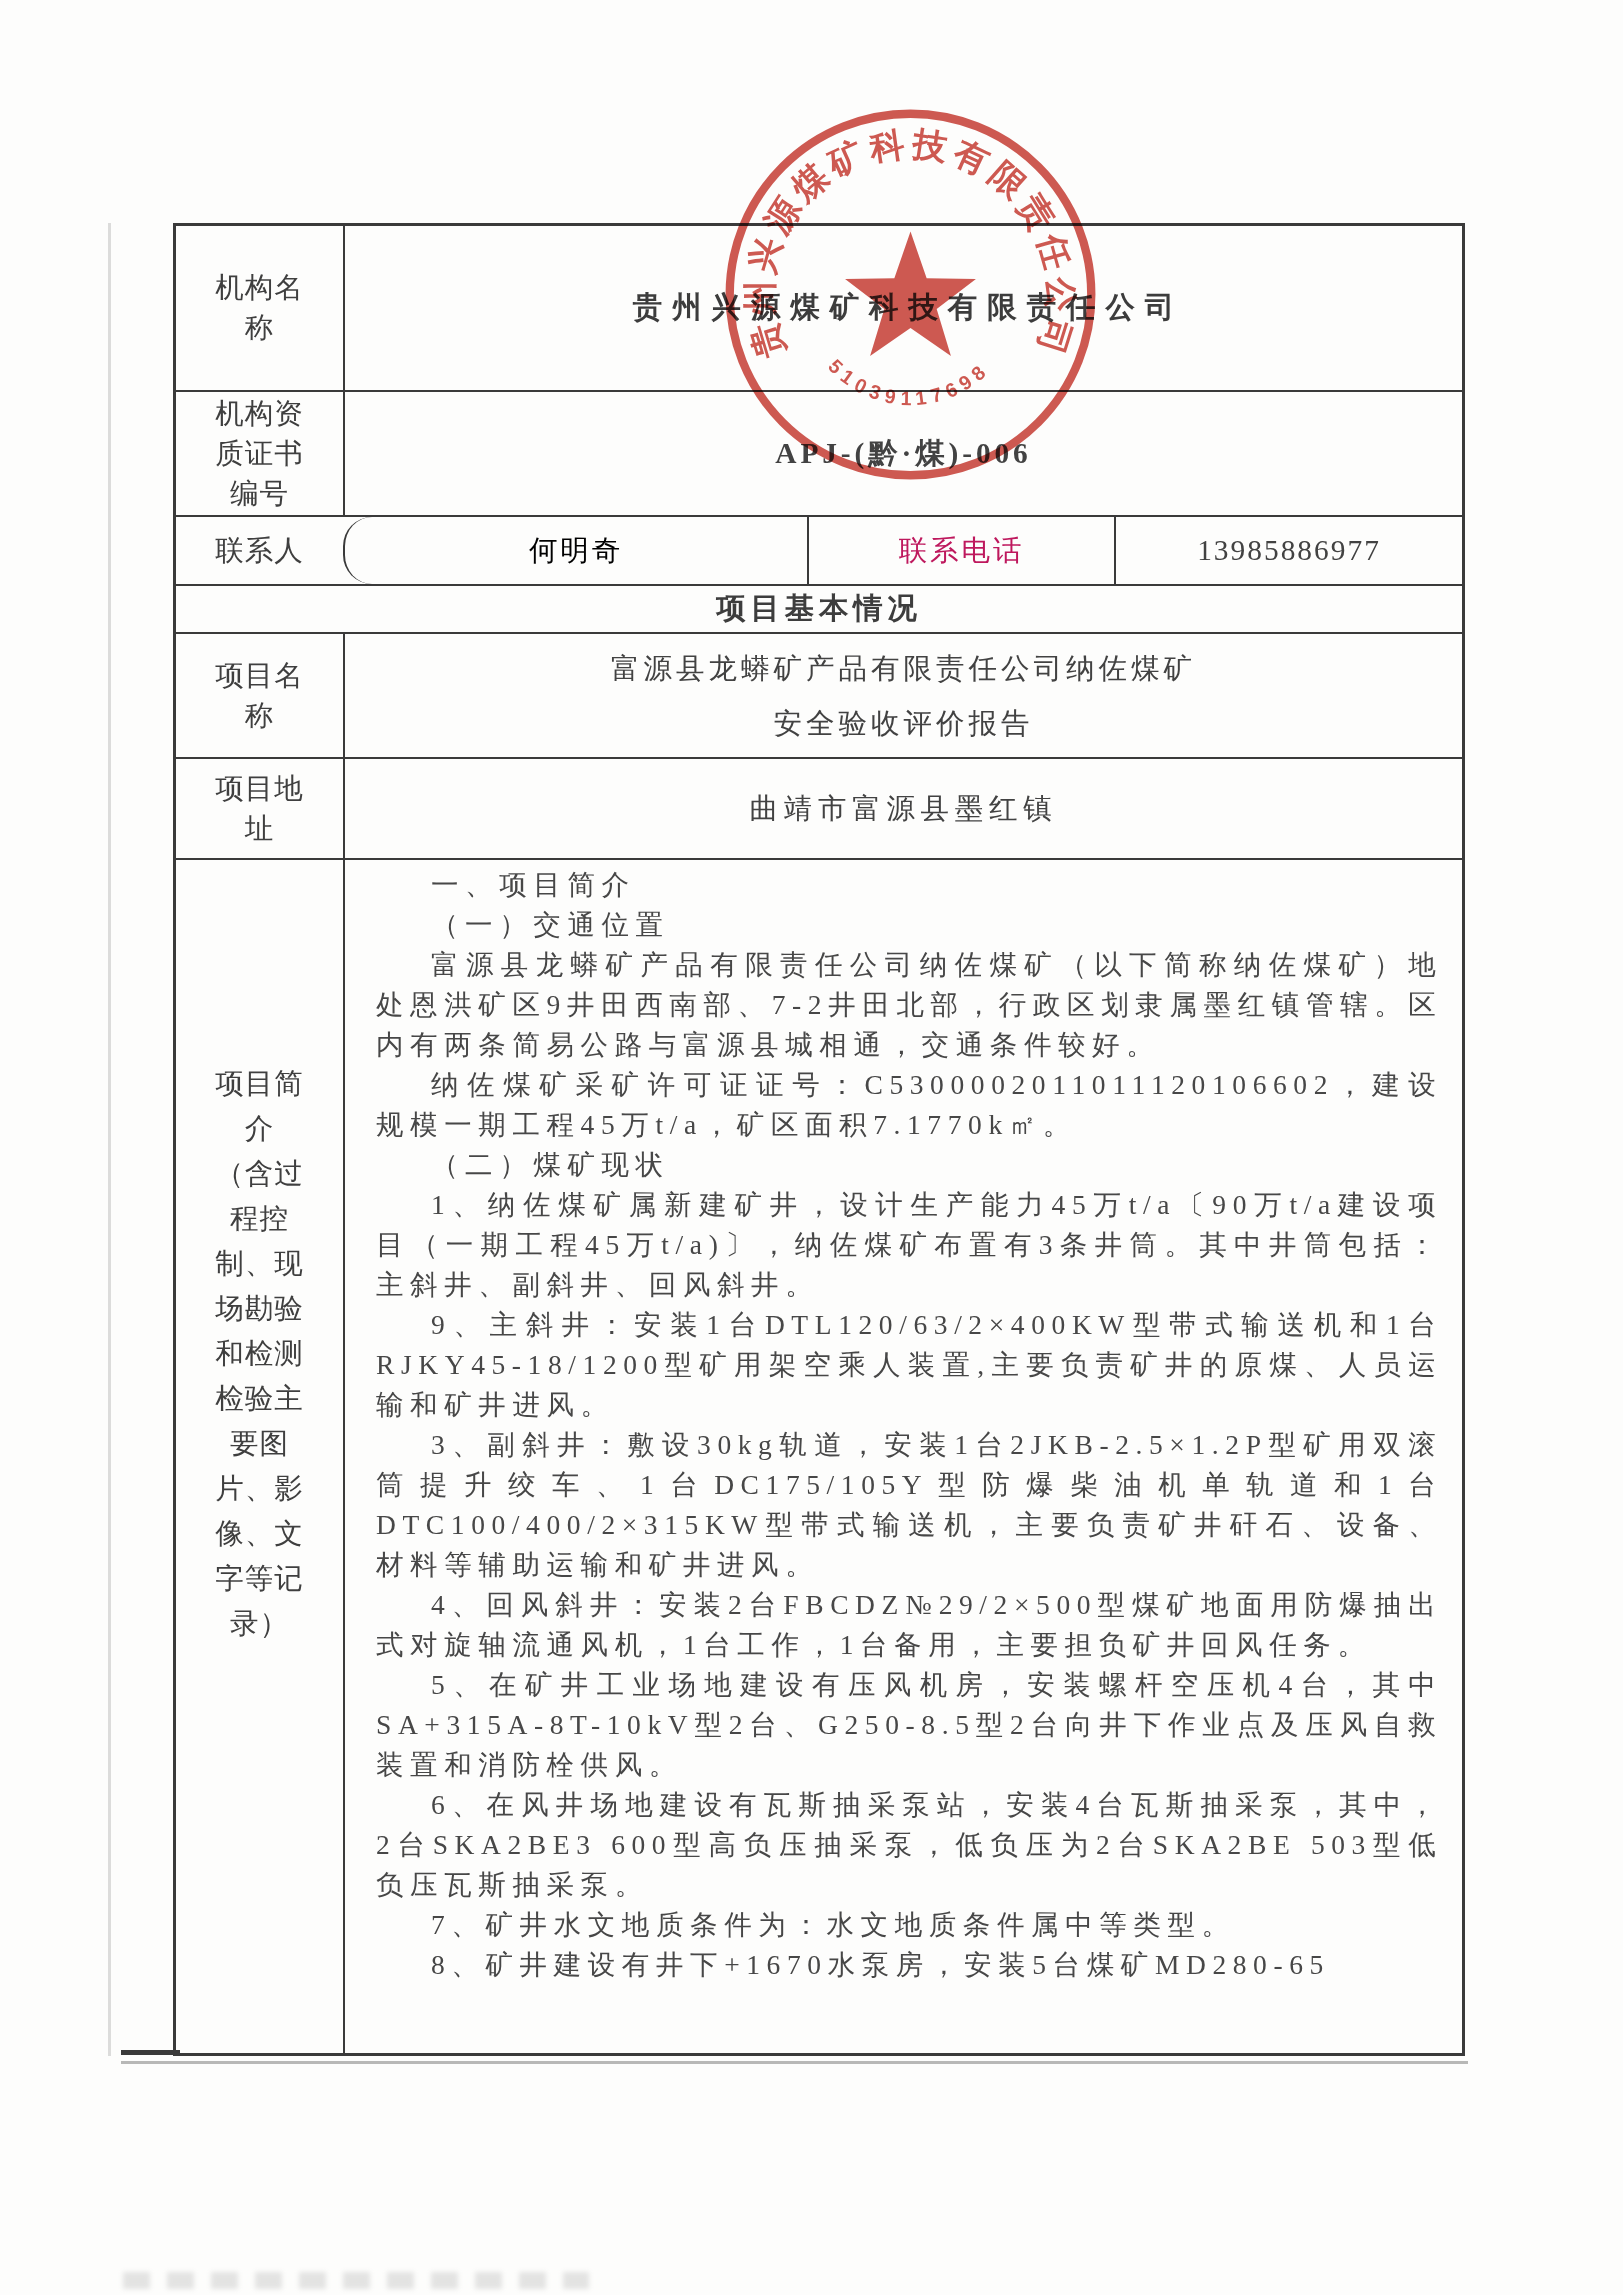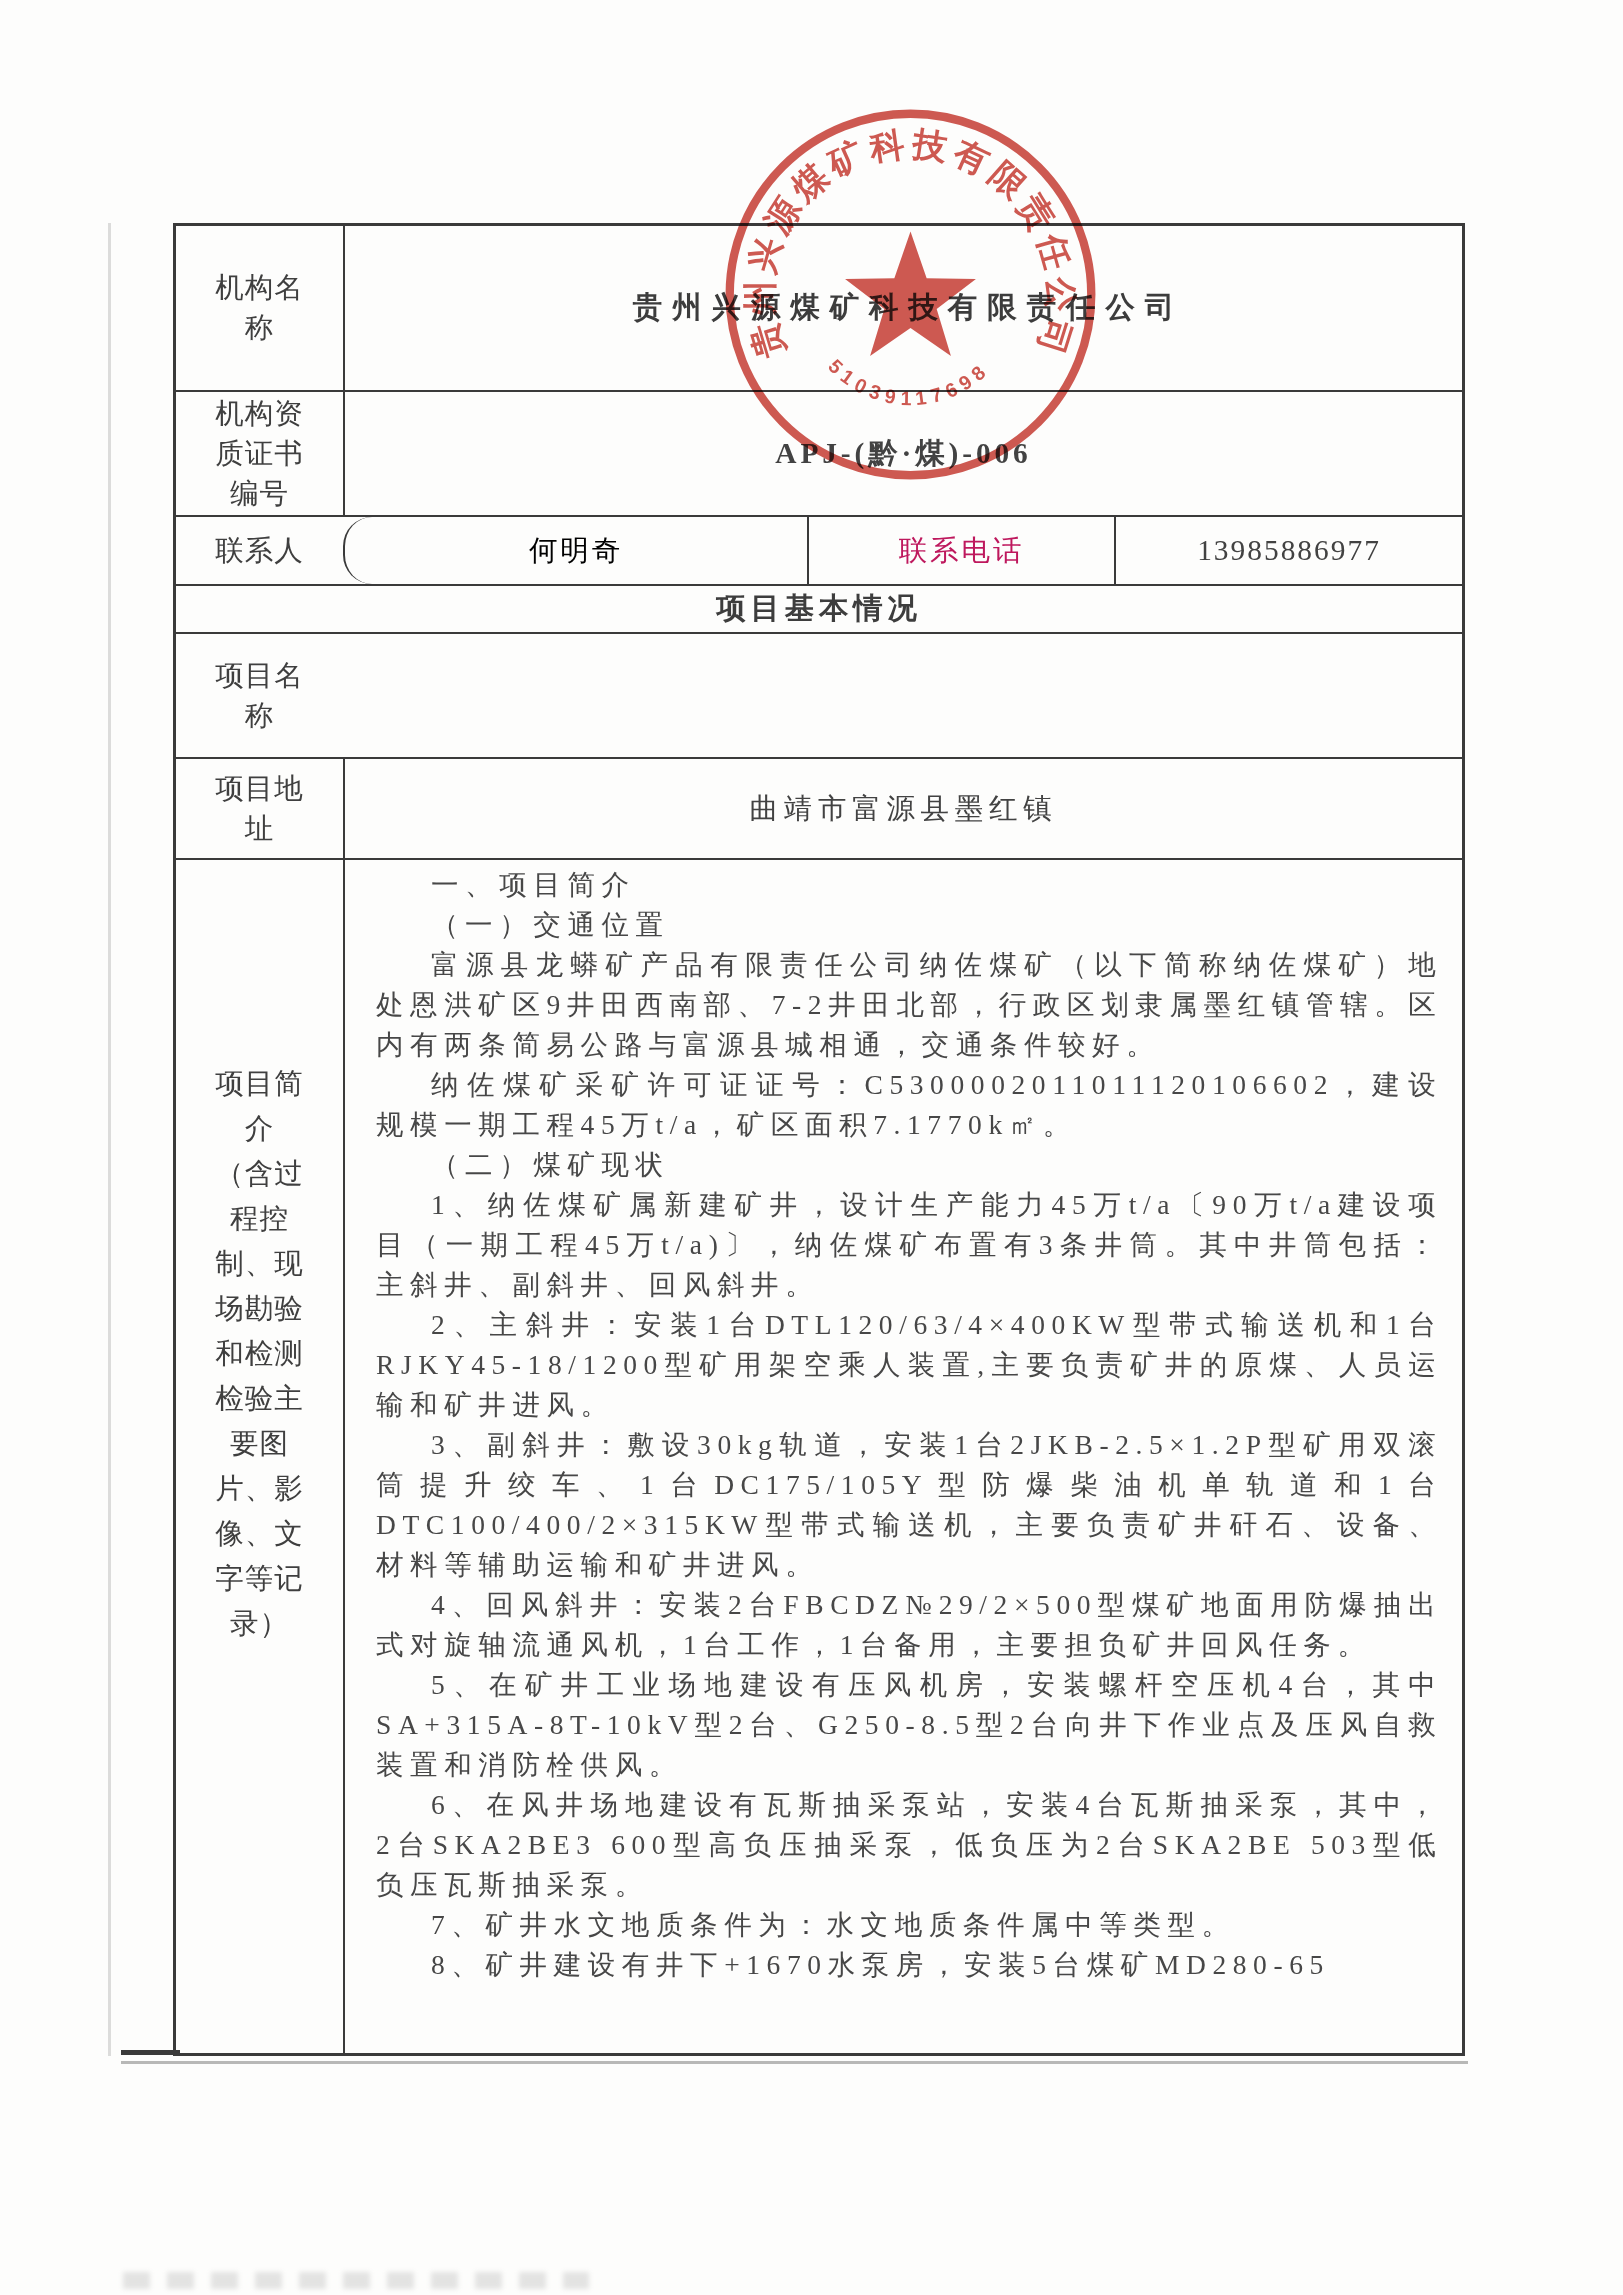--- a/index.html
+++ b/index.html
@@ -136,20 +136,24 @@
       <div class="cell phone-value-cell">13985886977</div>
     </div>
 
     <div class="row r4">
       <div class="cell section-header-cell">项目基本情况</div>
     </div>
 
     <div class="row r5">
       <div class="cell label-cell">项目名
 称</div>
+      <div class="cell value-cell project-name-value">
+        <div>富源县龙蟒矿产品有限责任公司纳佐煤矿</div>
+        <div>安全验收评价报告</div>
+      </div>
     </div>
 
     <div class="row r6">
       <div class="cell label-cell">项目地
 址</div>
       <div class="cell value-cell address-value">曲靖市富源县墨红镇</div>
     </div>
 
     <div class="row r7">
       <div class="cell label-cell intro-label-cell">项目简
@@ -165,21 +169,21 @@
 像、文
 字等记
 录）</div>
       <div class="cell intro-body-cell">
         <p>一、项目简介</p>
         <p>（一）交通位置</p>
         <p>富源县龙蟒矿产品有限责任公司纳佐煤矿（以下简称纳佐煤矿）地处恩洪矿区9井田西南部、7-2井田北部，行政区划隶属墨红镇管辖。区内有两条简易公路与富源县城相通，交通条件较好。</p>
         <p>纳佐煤矿采矿许可证证号：C5300002011011120106602，建设规模一期工程45万t/a，矿区面积7.1770k㎡。</p>
         <p>（二）煤矿现状</p>
         <p>1、纳佐煤矿属新建矿井，设计生产能力45万t/a〔90万t/a建设项目（一期工程45万t/a)〕，纳佐煤矿布置有3条井筒。其中井筒包括：主斜井、副斜井、回风斜井。</p>
-        <p>2、主斜井：安装1台DTL120/63/4×400KW型带式输送机和1台RJKY45-18/1200型矿用架空乘人装置,主要负责矿井的原煤、人员运输和矿井进风。</p>
+        <p>9、主斜井：安装1台DTL120/63/2×400KW型带式输送机和1台RJKY45-18/1200型矿用架空乘人装置,主要负责矿井的原煤、人员运输和矿井进风。</p>
         <p>3、副斜井：敷设30kg轨道，安装1台2JKB-2.5×1.2P型矿用双滚筒提升绞车、1台DC175/105Y型防爆柴油机单轨道和1台DTC100/400/2×315KW型带式输送机，主要负责矿井矸石、设备、材料等辅助运输和矿井进风。</p>
         <p>4、回风斜井：安装2台FBCDZ№29/2×500型煤矿地面用防爆抽出式对旋轴流通风机，1台工作，1台备用，主要担负矿井回风任务。</p>
         <p>5、在矿井工业场地建设有压风机房，安装螺杆空压机4台，其中SA+315A-8T-10kV型2台、G250-8.5型2台向井下作业点及压风自救装置和消防栓供风。</p>
         <p>6、在风井场地建设有瓦斯抽采泵站，安装4台瓦斯抽采泵，其中，2台SKA2BE3 600型高负压抽采泵，低负压为2台SKA2BE 503型低负压瓦斯抽采泵。</p>
         <p>7、矿井水文地质条件为：水文地质条件属中等类型。</p>
         <p>8、矿井建设有井下+1670水泵房，安装5台煤矿MD280-65</p>
       </div>
     </div>
 
   </div>

